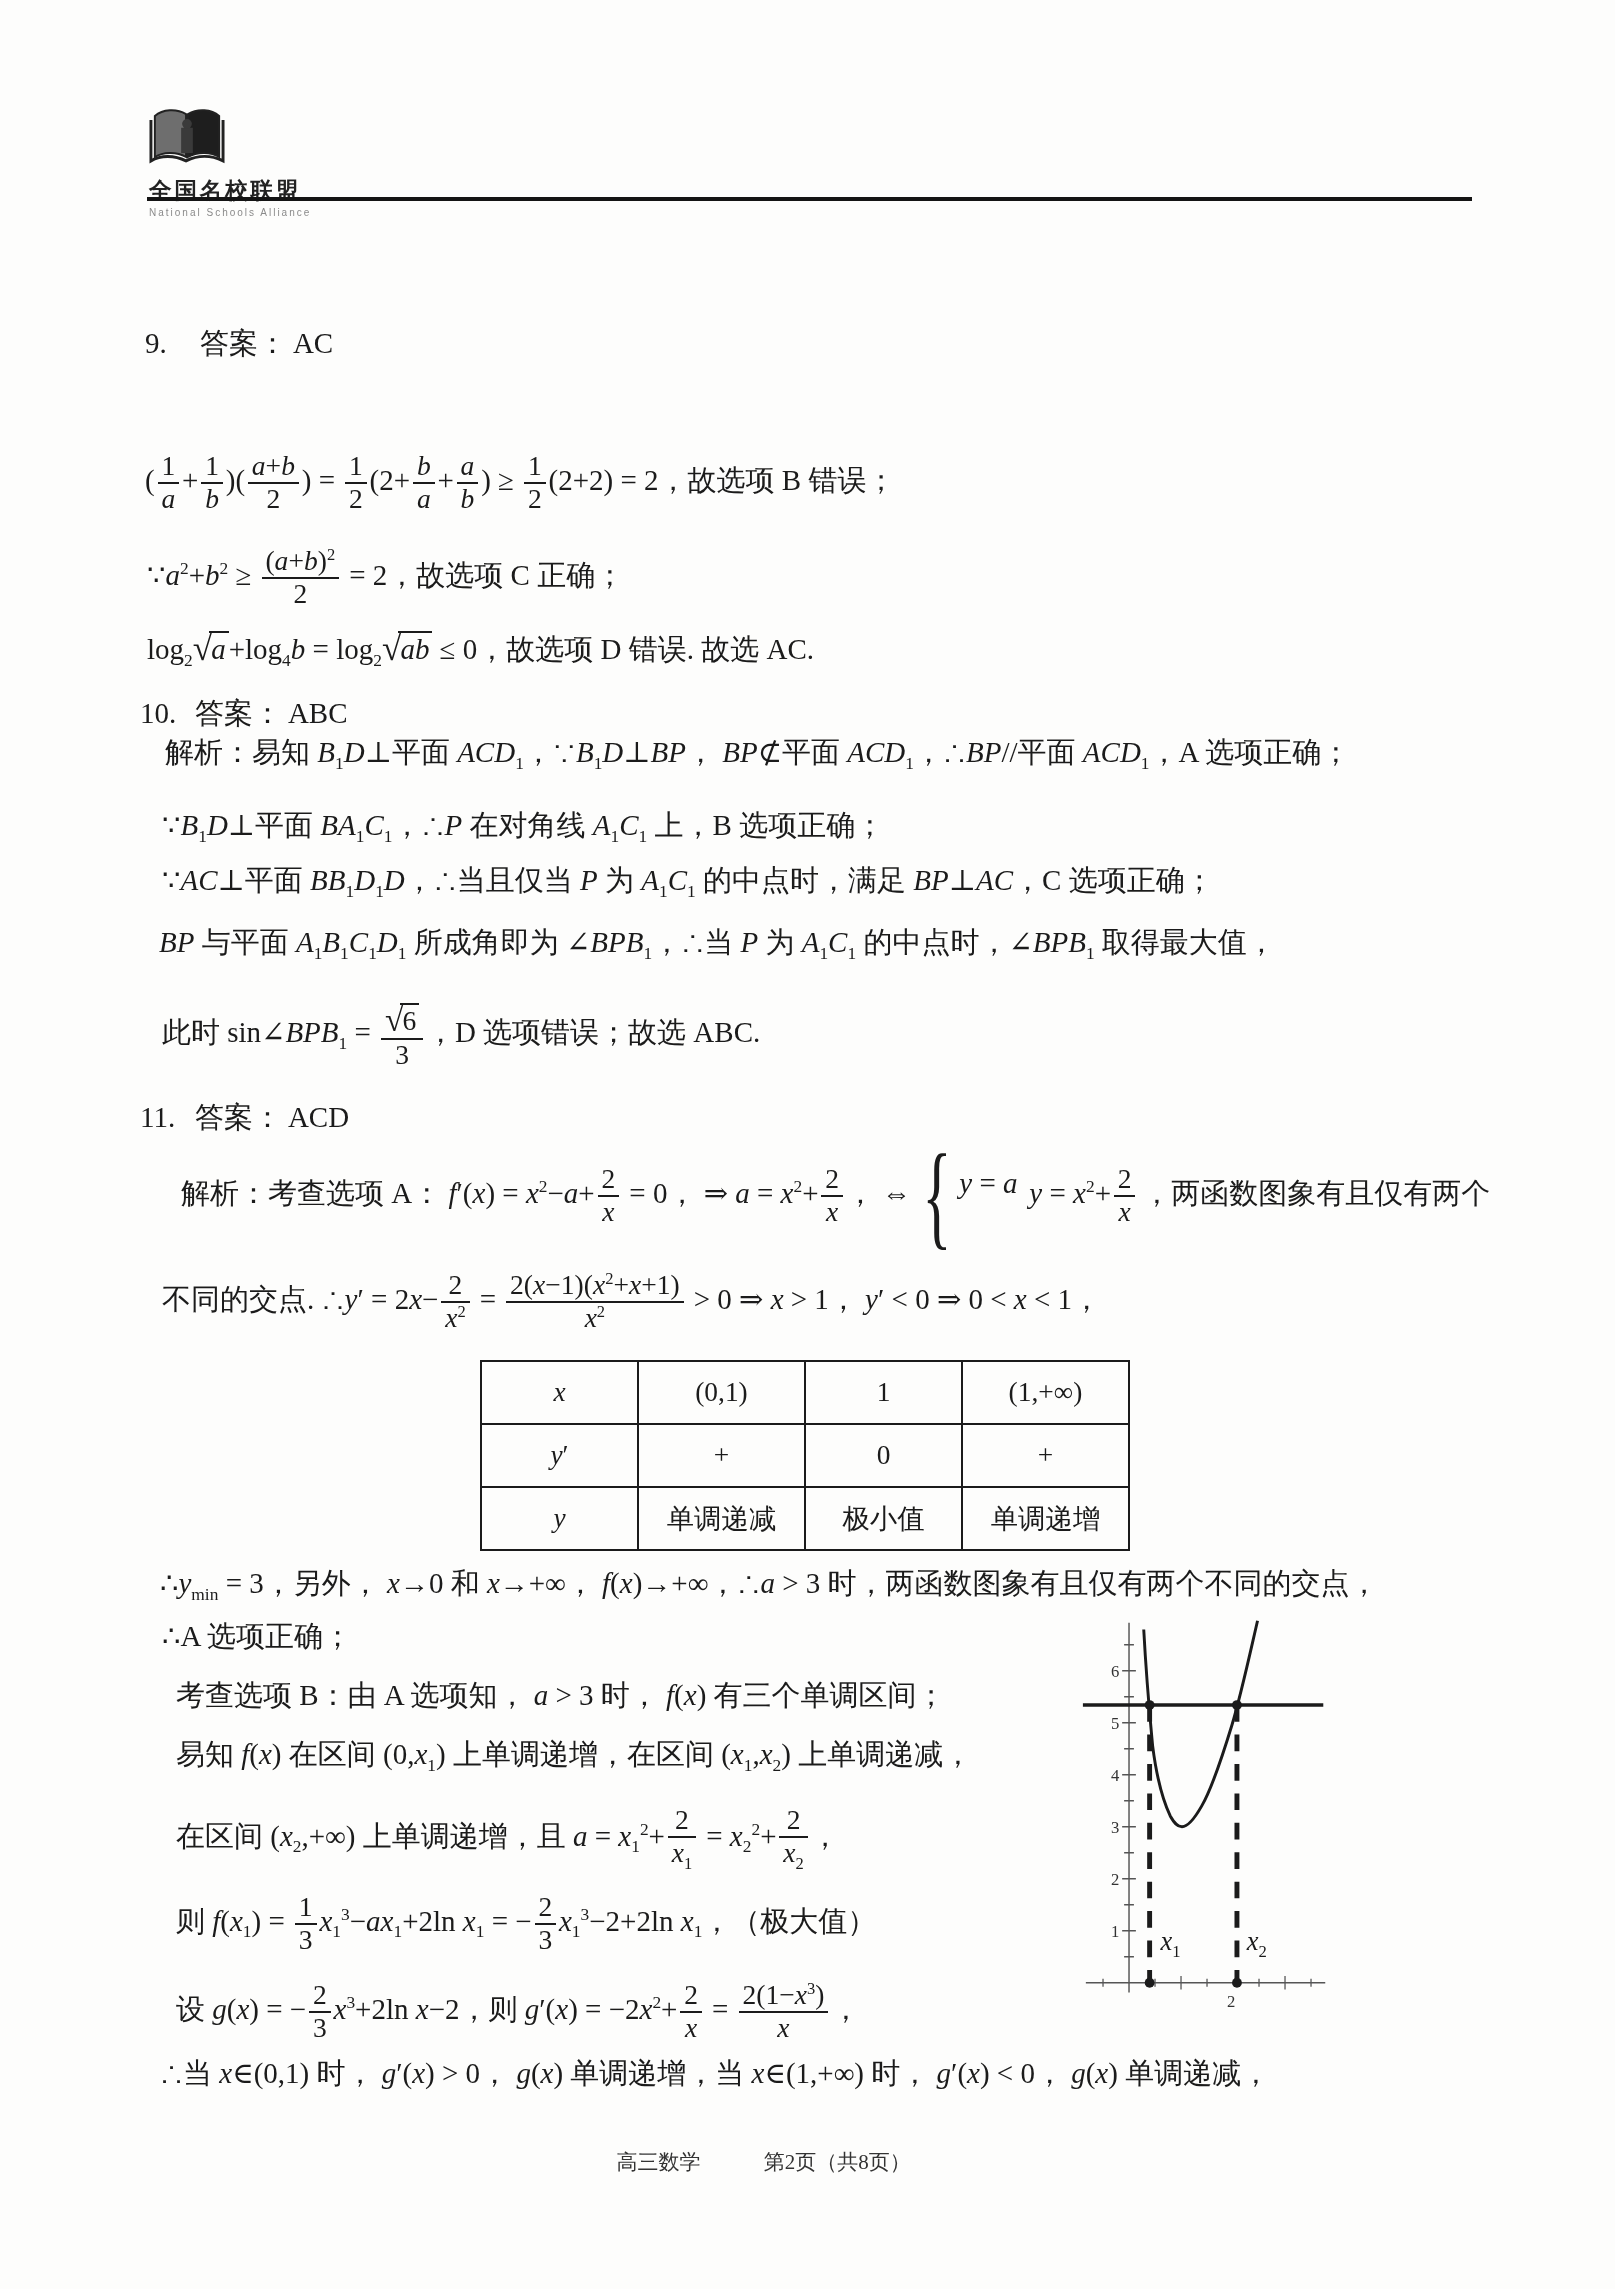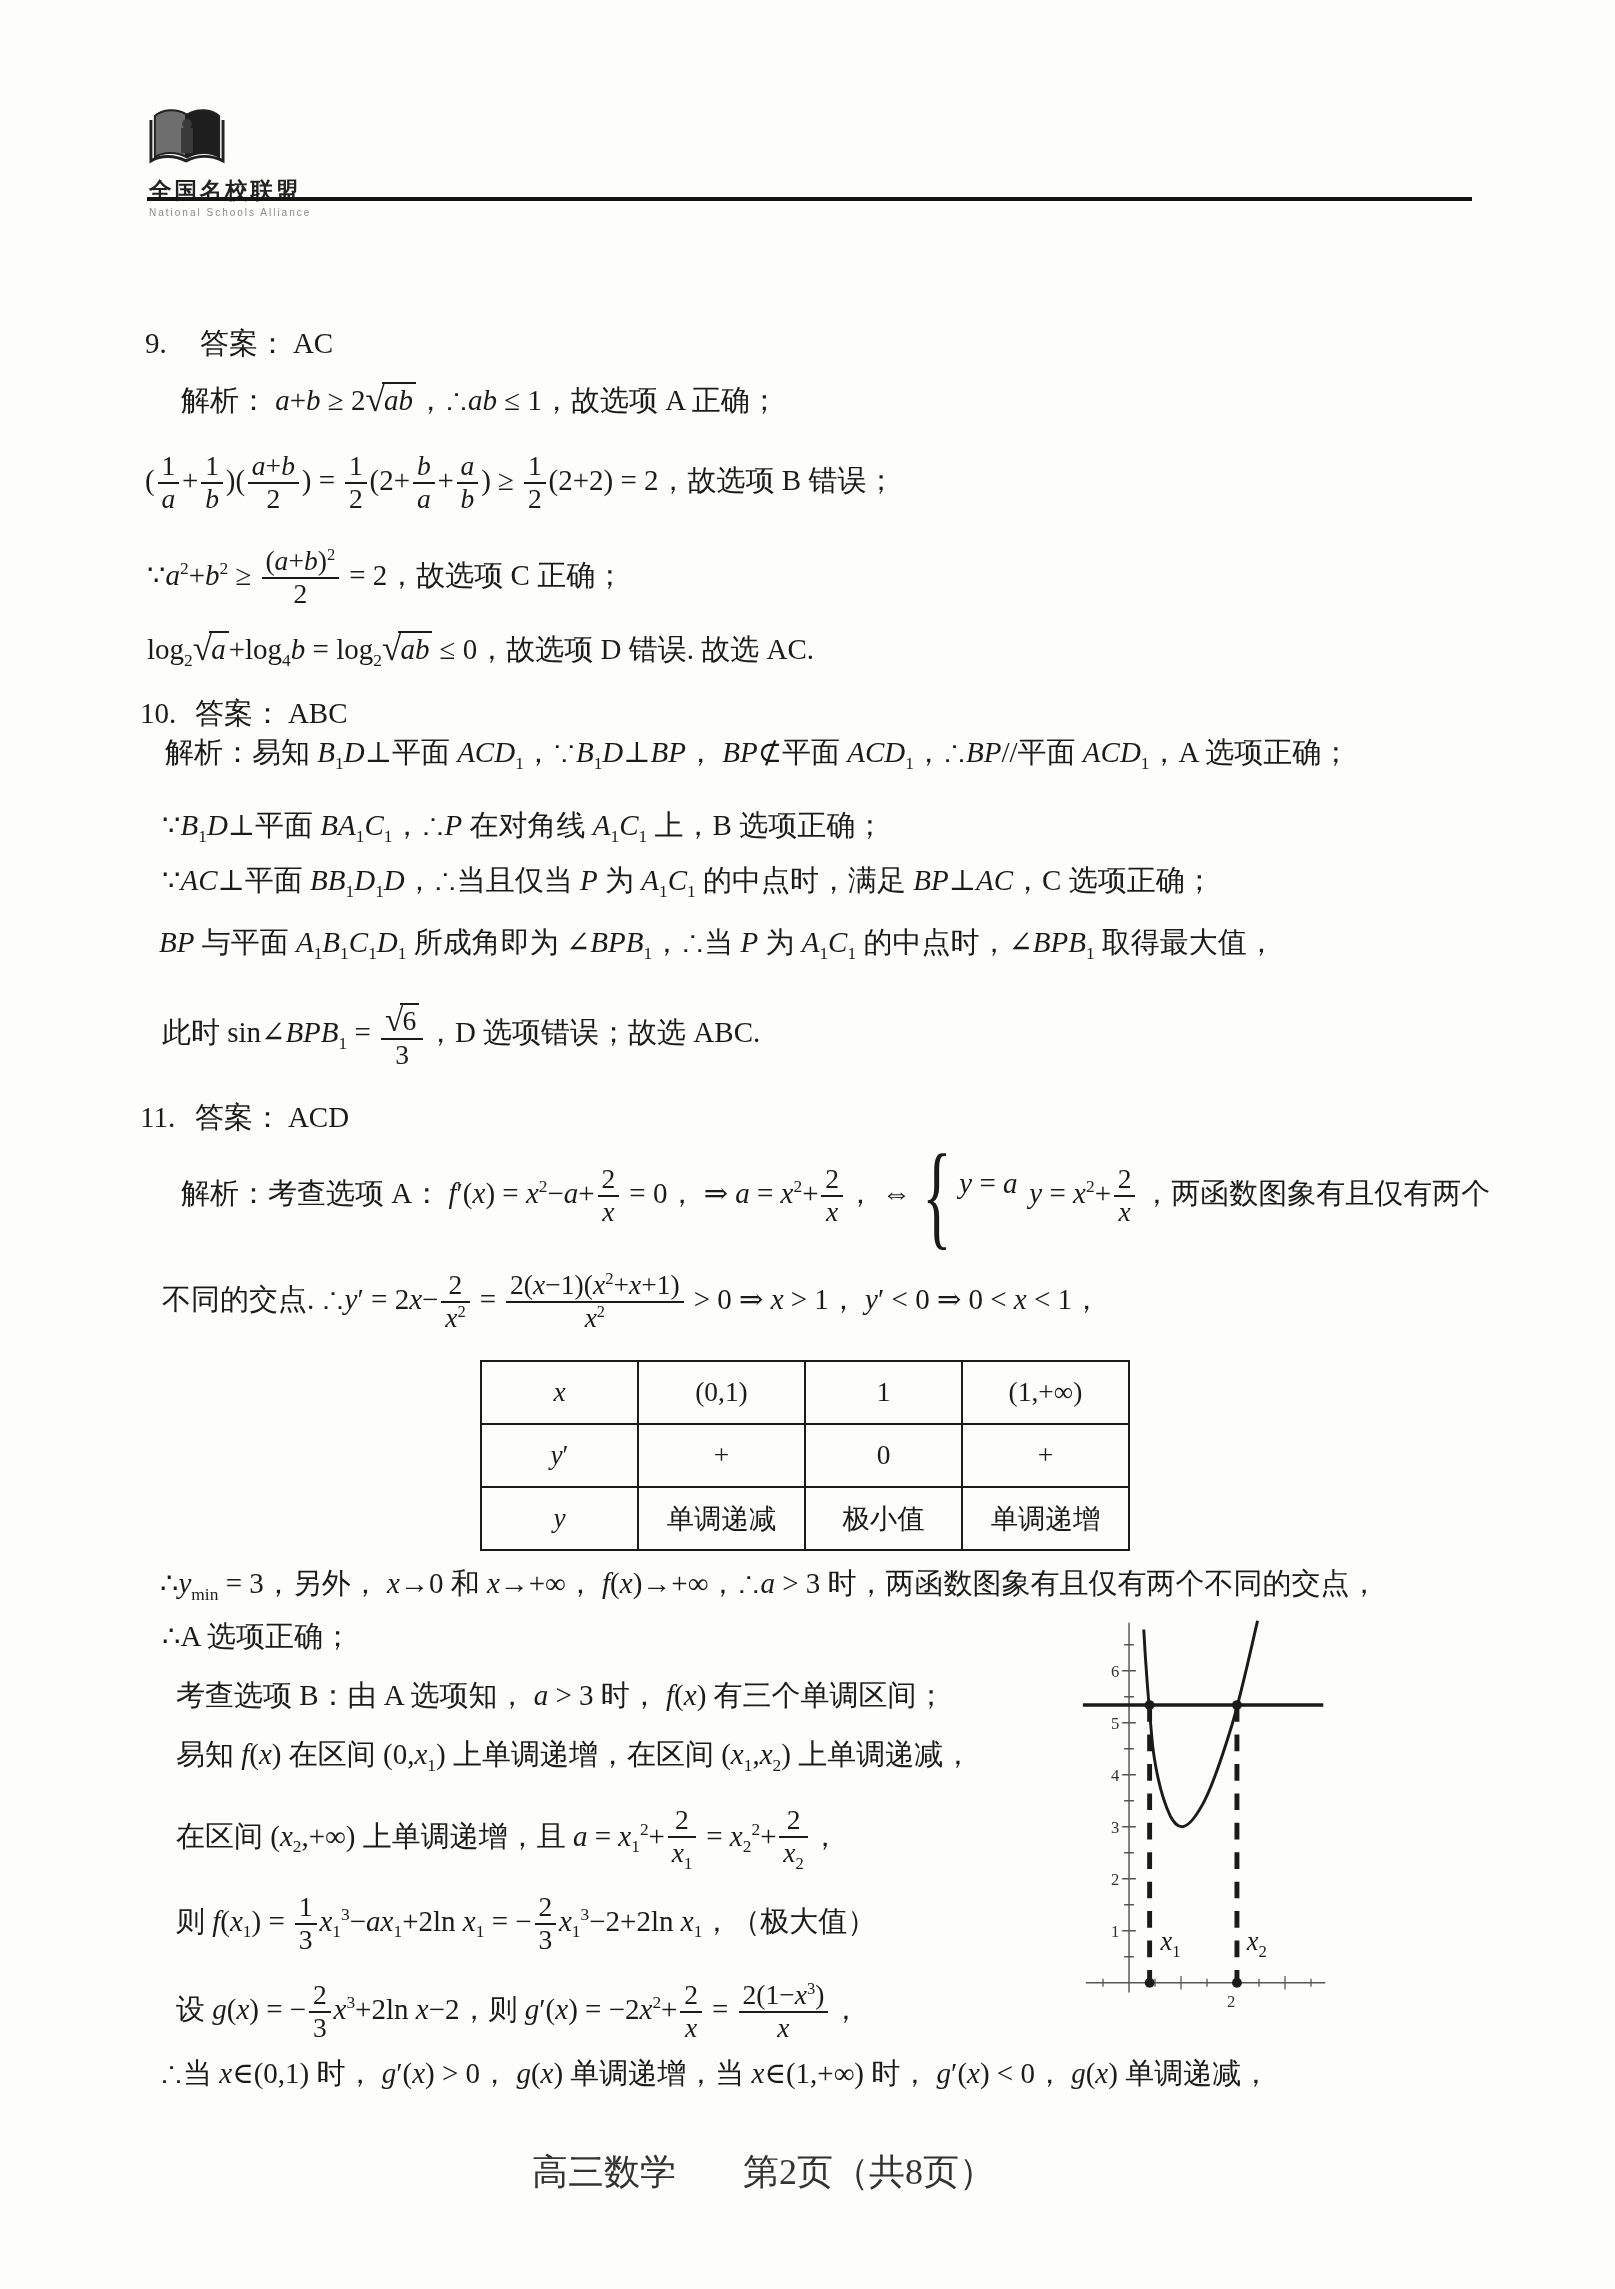--- a/index.html
+++ b/index.html
@@ -39,21 +39,21 @@
   .mtable{position:absolute;left:480px;top:1360px;border-collapse:collapse;
           font-size:27.4px;text-align:center;}
   .mtable td{border:2px solid #1b1b1b;height:61px;padding:0;}
   .mtable td.c0{width:155px;}
   .mtable td.c1{width:165px;}
   .mtable td.c2{width:155px;}
   .mtable td.c3{width:165px;}
   
   .graph{position:absolute;left:1078px;top:1605px;width:260px;height:417px;}
   
-  .footer{position:absolute;left:0;top:2148px;width:1615px;text-align:center;font-size:36px;
+  .footer{position:absolute;left:0;top:2148px;width:1615px;text-align:center;font-size:21px;
           color:#333;padding-right:88px;box-sizing:border-box;}
   .footer span{margin:0 29px;}
 </style>
 </head>
 <body>
 
 <div class="page">
 
   <div class="logo">
     <svg width="76" height="63" viewBox="0 0 78 64">
@@ -65,21 +65,20 @@
     </svg>
     <div class="logo-name">全国名校联盟</div>
     <div class="logo-tag">National Schools Alliance</div>
   </div>
   <div class="rule"></div>
 
 
   <div class="line" style="left:145px;top:324px">
     <span class="qnum">9.</span><span class="ansl">答案：</span><span>AC</span>
   </div>
-  <div class="line" style="left:181px;top:375px">解析： <i>a</i>+<i>b</i> ≥ 2<span class="rt"><span class="rs">√</span><span class="rv"><i>ab</i></span></span>，∴<i>ab</i> ≤ 1，故选项 A 正确；</div>
   <div class="line" style="left:145px;top:451px">(<span class="fr"><span>1</span><span><i>a</i></span></span>+<span class="fr"><span>1</span><span><i>b</i></span></span>)(<span class="fr"><span><i>a</i>+<i>b</i></span><span>2</span></span>) = <span class="fr"><span>1</span><span>2</span></span>(2+<span class="fr"><span><i>b</i></span><span><i>a</i></span></span>+<span class="fr"><span><i>a</i></span><span><i>b</i></span></span>) ≥ <span class="fr"><span>1</span><span>2</span></span>(2+2) = 2，故选项 B 错误；</div>
   <div class="line" style="left:147px;top:546px">∵<i>a</i><sup>2</sup>+<i>b</i><sup>2</sup> ≥ <span class="fr"><span>(<i>a</i>+<i>b</i>)<sup>2</sup></span><span>2</span></span> = 2，故选项 C 正确；</div>
   <div class="line" style="left:147px;top:624px">log<sub>2</sub><span class="rt"><span class="rs">√</span><span class="rv"><i>a</i></span></span>+log<sub>4</sub><i>b</i> = log<sub>2</sub><span class="rt"><span class="rs">√</span><span class="rv"><i>ab</i></span></span> ≤ 0，故选项 D 错误. 故选 AC.</div>
 
   <div class="line" style="left:140px;top:694px">
     <span class="qnum">10.</span><span class="ansl">答案：</span><span>ABC</span>
   </div>
   <div class="line" style="left:165px;top:733px">解析：易知 <i>B</i><sub>1</sub><i>D</i>⊥平面 <i>ACD</i><sub>1</sub>，∵<i>B</i><sub>1</sub><i>D</i>⊥<i>BP</i>， <i>BP</i>⊄平面 <i>ACD</i><sub>1</sub>，∴<i>BP</i>//平面 <i>ACD</i><sub>1</sub>，A 选项正确；</div>
   <div class="line" style="left:162px;top:806px">∵<i>B</i><sub>1</sub><i>D</i>⊥平面 <i>BA</i><sub>1</sub><i>C</i><sub>1</sub>，∴<i>P</i> 在对角线 <i>A</i><sub>1</sub><i>C</i><sub>1</sub> 上，B 选项正确；</div>
   <div class="line" style="left:162px;top:861px">∵<i>AC</i>⊥平面 <i>BB</i><sub>1</sub><i>D</i><sub>1</sub><i>D</i>，∴当且仅当 <i>P</i> 为 <i>A</i><sub>1</sub><i>C</i><sub>1</sub> 的中点时，满足 <i>BP</i>⊥<i>AC</i>，C 选项正确；</div>

